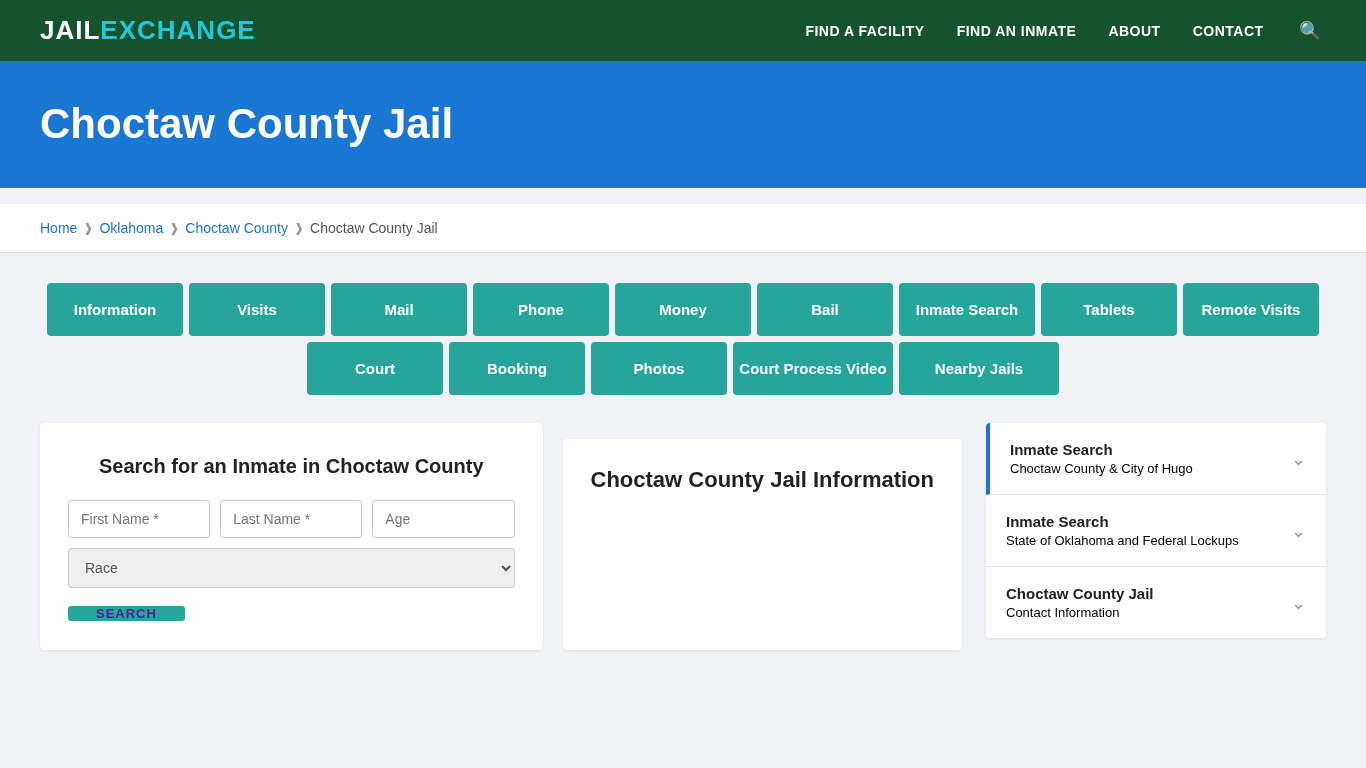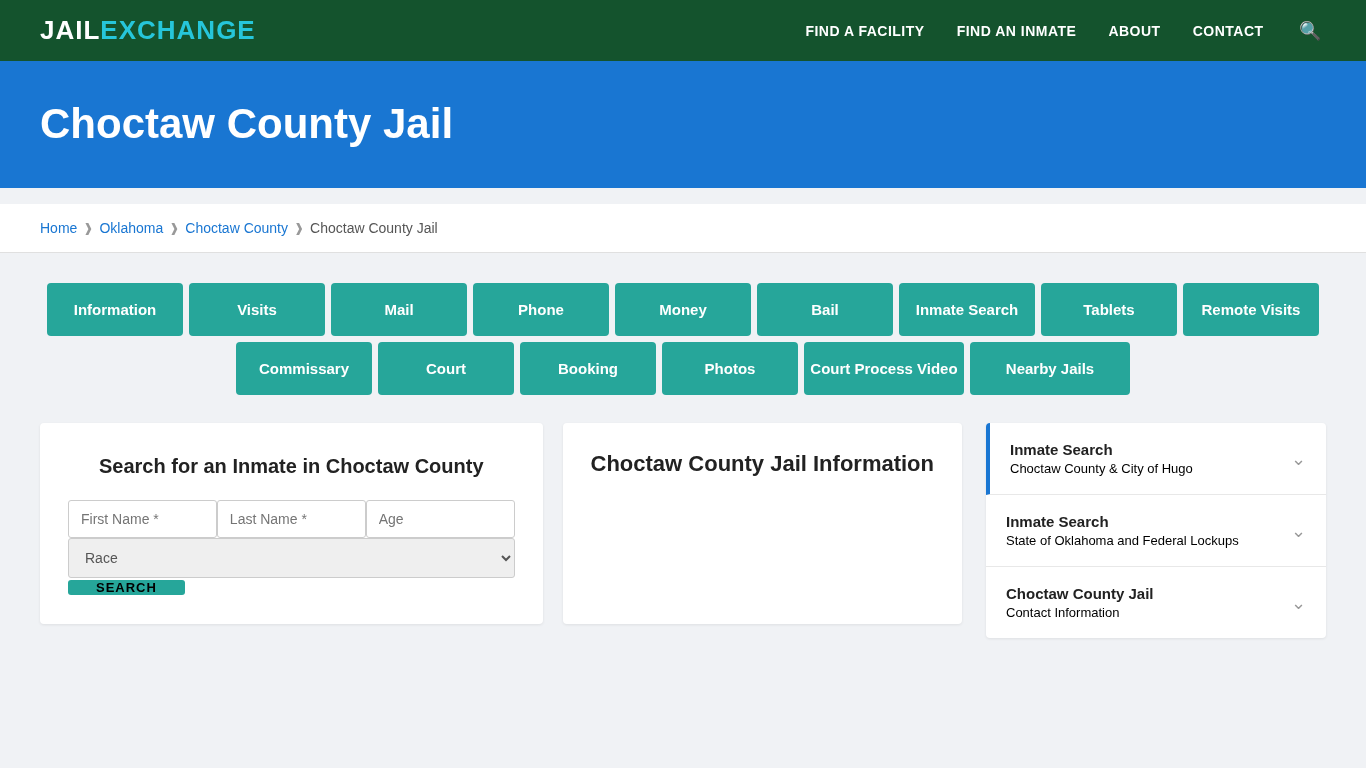--- a/index.html
+++ b/index.html
@@ -129,52 +129,54 @@
     }
     .search-panel h2 {
       font-size: 20px;
       font-weight: 700;
       text-align: center;
       margin-bottom: 22px;
       color: #222;
     }
     .search-fields {
       display: flex;
+      gap: 10px;
+      margin-bottom: 16px;
       flex-wrap: wrap;
     }
     .search-fields input,
     .search-fields select {
       border: 1px solid #ccc;
       border-radius: 3px;
       padding: 10px 12px;
       font-size: 14px;
       color: #555;
       flex: 1;
       min-width: 120px;
     }
     .search-fields select { cursor: pointer; }
     .search-btn {
       background: #26a69a;
-      color: #000000;
+      color: #4c1d95;
       border: none;
       padding: 0 28px;
       font-size: 13px;
       font-weight: 700;
       letter-spacing: 1px;
       cursor: pointer;
       border-radius: 3px;
       text-transform: uppercase;
     }
 
     
     .info-section {
       background: #fff;
       border-radius: 4px;
       padding: 28px;
-      margin-top: 0;
+      margin-top: 16px;
       box-shadow: 0 1px 3px rgba(0,0,0,0.08);
     }
     .info-section h2 {
       font-size: 22px;
       font-weight: 700;
       color: #222;
     }
 
     
     .sidebar {
@@ -257,21 +259,20 @@
     <button class="grid-btn">Information</button>
     <button class="grid-btn">Visits</button>
     <button class="grid-btn">Mail</button>
     <button class="grid-btn">Phone</button>
     <button class="grid-btn">Money</button>
     <button class="grid-btn">Bail</button>
     <button class="grid-btn">Inmate Search</button>
 
     <button class="grid-btn">Tablets</button>
     <button class="grid-btn">Remote Visits</button>
-    <button class="grid-btn">Commissary</button>
     <button class="grid-btn">Court</button>
     <button class="grid-btn">Booking</button>
     <button class="grid-btn">Photos</button>
 
     <button class="grid-btn wide">Court Process Video</button>
     <button class="grid-btn wide">Nearby Jails</button>
   </div>
 
   <div class="two-col">
 

